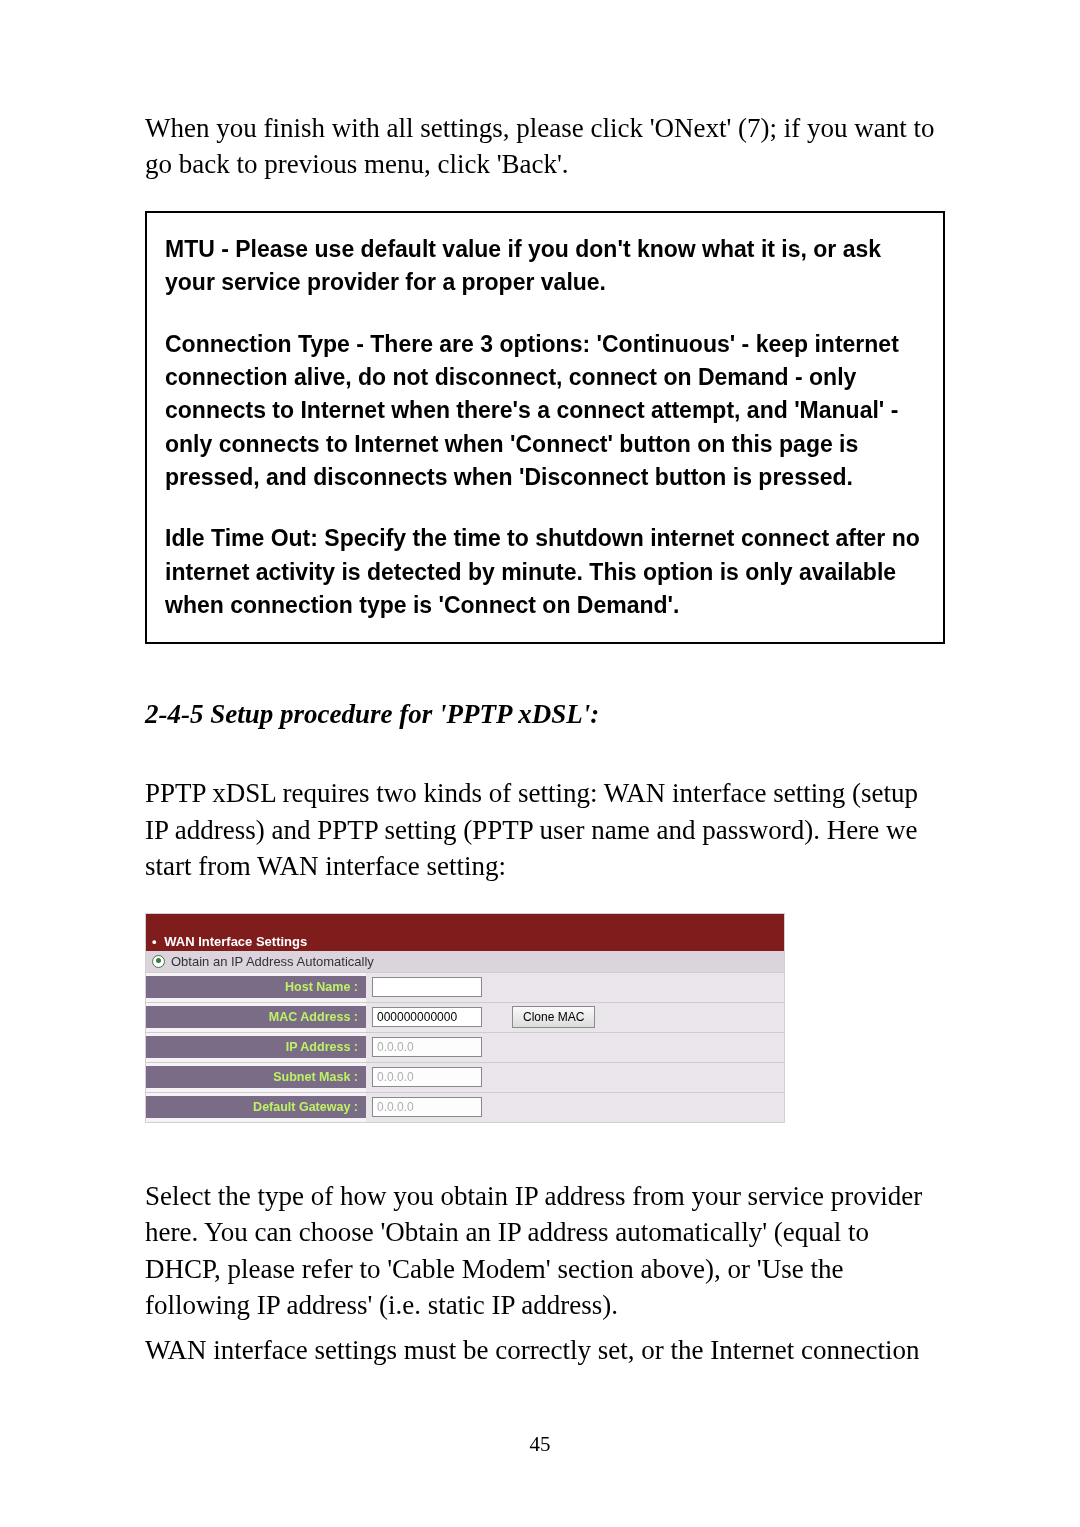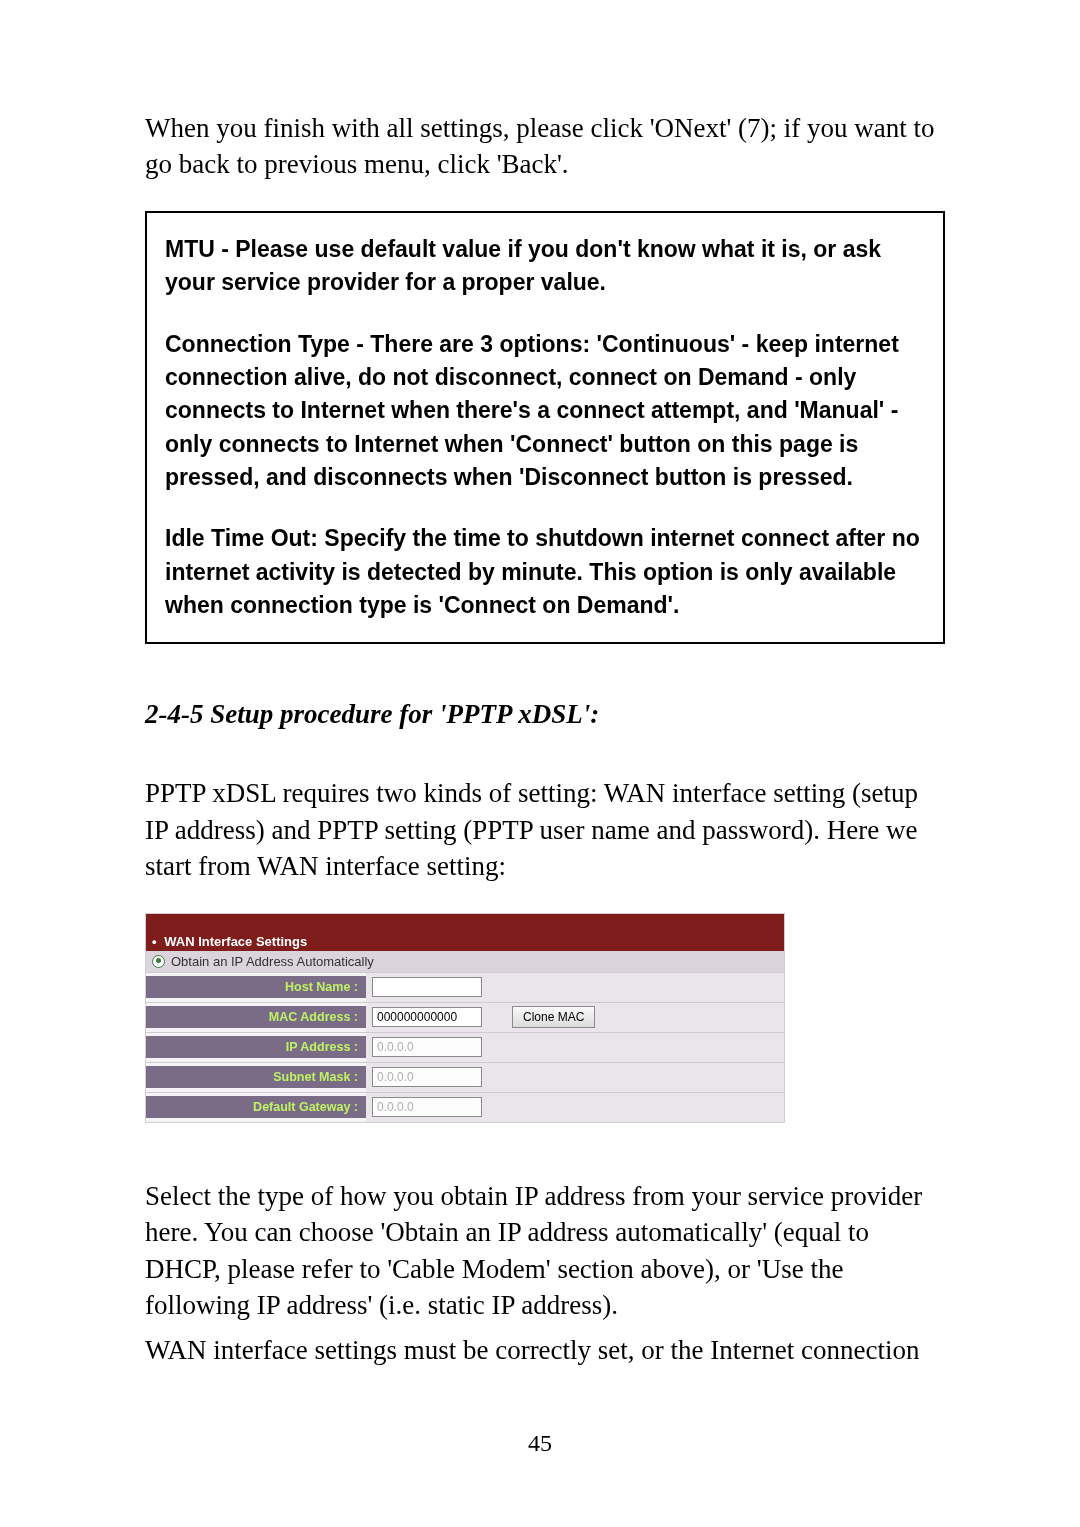--- a/index.html
+++ b/index.html
@@ -138,21 +138,21 @@
     height: 5px;
     border-radius: 50%;
     background: #3e763f;
   }
   .page-number {
     position: absolute;
     bottom: 70px;
     left: 0;
     width: 100%;
     text-align: center;
-    font-size: 24px;
+    font-size: 21px;
   }
 </style>
 </head>
 <body>
 
 <div class="page">
 
   <div class="body-text">When you finish with all settings, please click 'ONext' (7); if you want to go back to previous menu, click 'Back'.</div>
 
   <div class="note-box">

